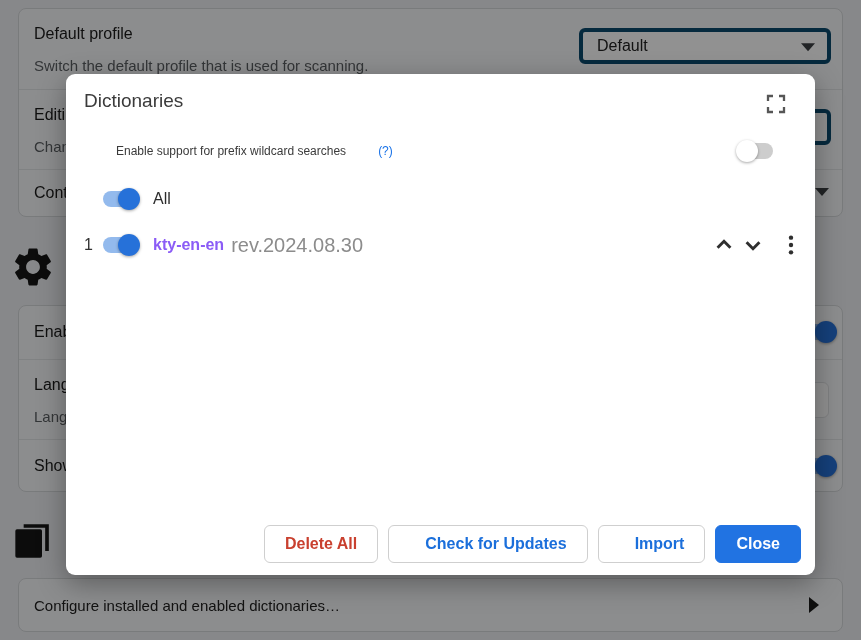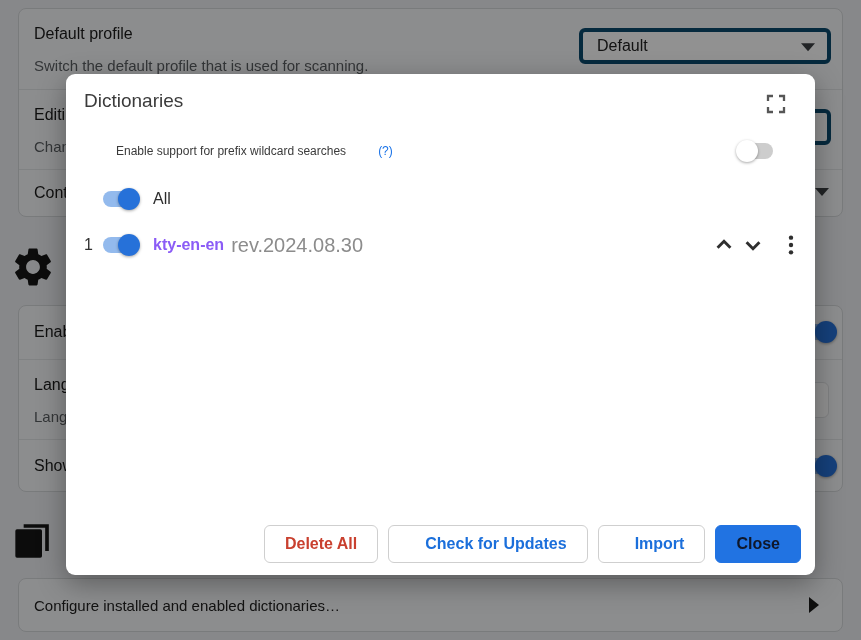--- a/index.html
+++ b/index.html
@@ -47,21 +47,21 @@
   .icon-btn{width:24px;height:24px;display:flex;align-items:center;justify-content:center;cursor:pointer;}
 
   
   .footer{position:absolute;right:14px;bottom:12px;display:flex;gap:10px;}
   .btn{height:38px;border-radius:6px;font-size:16px;font-weight:700;display:flex;
        align-items:center;justify-content:center;padding:0 20px;box-sizing:border-box;
        border:1px solid #cfcfcf;background:#fff;cursor:pointer;
        font-family:"Liberation Sans","DejaVu Sans",sans-serif;}
   .btn.danger{color:#c9402f;}
   .btn.link{color:#1b6fdb;padding-left:36px;}
-  .btn.primary{background:#2173e2;border-color:#2173e2;color:#0f172a;}
+  .btn.primary{background:#2173e2;border-color:#2173e2;color:#ffffff;}
 </style>
 </head>
 <body>
 
 <div class="stage">
 
   <div class="card" style="top:8px;">
     <div class="card-row" style="height:80px;">
       <div class="row-title">Default profile</div>
       <div class="row-desc">Switch the default profile that is used for scanning.</div>

